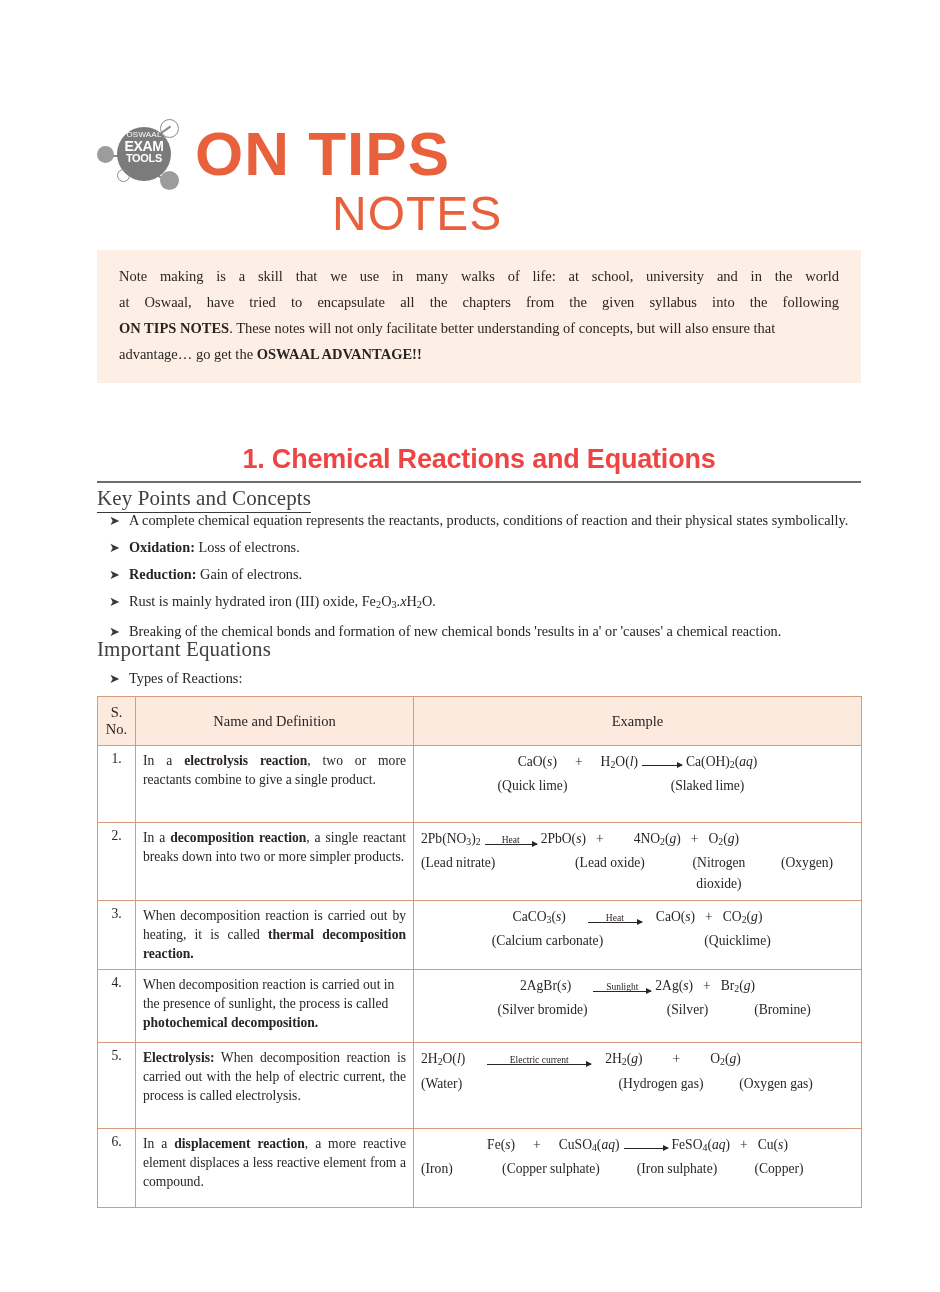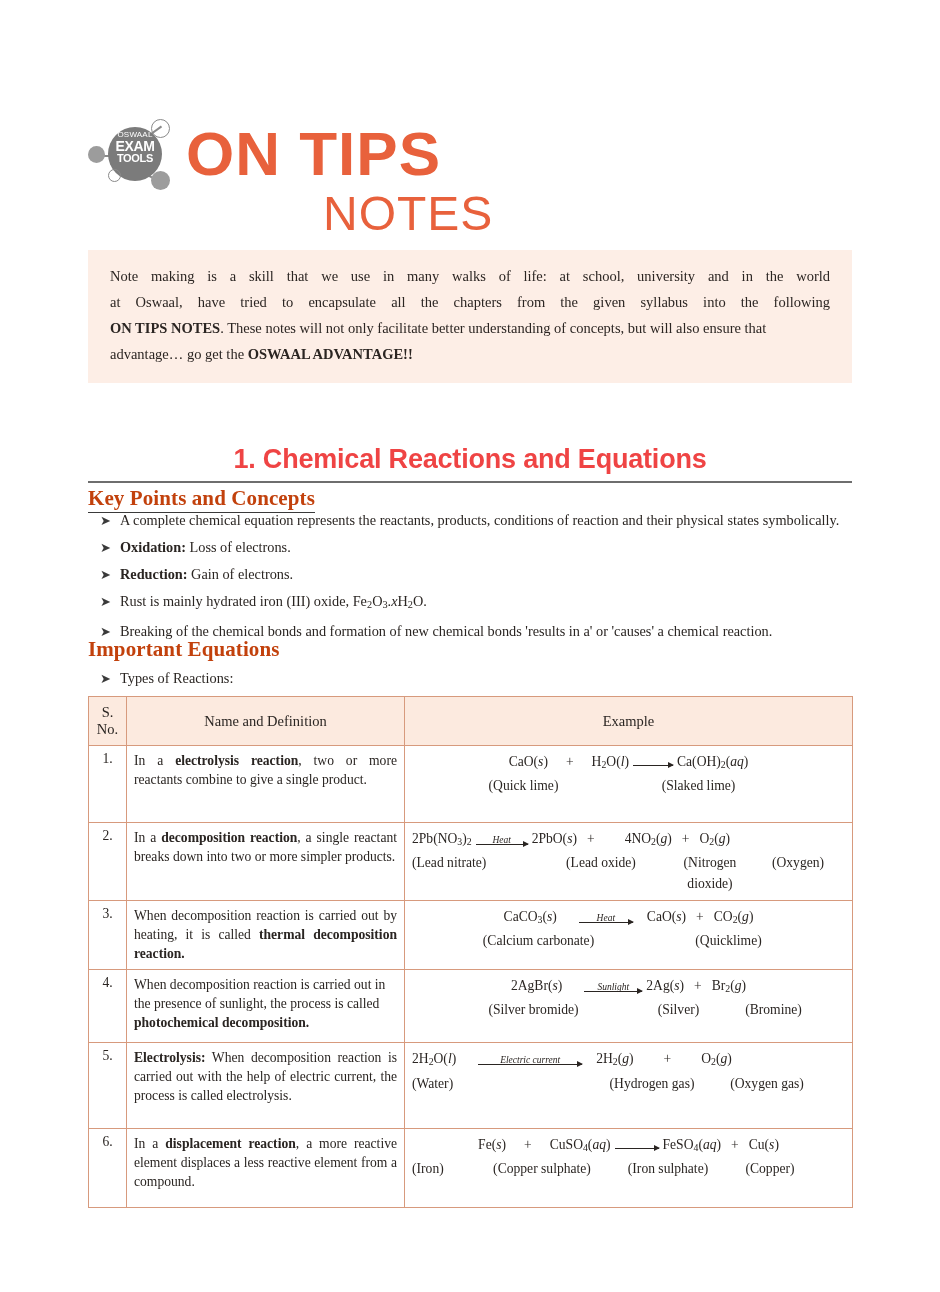--- a/index.html
+++ b/index.html
@@ -13,20 +13,21 @@
     font-family: "Liberation Serif", serif;
     color: #231f20;
     position: relative;
     overflow: hidden;
   }
   .page {
     position: relative;
     width: 892px;
     height: 1292px;
     box-sizing: border-box;
+    margin-left: 9px;
   }
 
   
   .header {
     position: absolute;
     left: 88px;
     top: 122px;
     width: 780px;
     height: 125px;
   }
@@ -144,22 +145,22 @@
     top: 481px;
     width: 764px;
     height: 2px;
     background: #6e6e6e;
   }
 
   
   .sec-head {
     position: absolute;
     font-size: 21px;
-    font-weight: bold;
-    color: #c2410c;
+    font-weight: normal;
+    color: #404040;
     letter-spacing: .1px;
   }
   .sec-head.underlined {
     border-bottom: 1.6px solid #3a3a3a;
     padding-bottom: 1px;
   }
   #kp-head { left: 88px; top: 486px; }
   #ie-head { left: 88px; top: 637px; }
 
   
@@ -235,21 +236,20 @@
     display: flex;
     justify-content: center;
     align-items: flex-start;
     white-space: nowrap;
   }
   .arrowbox {
     display: inline-block;
     position: relative;
     vertical-align: middle;
     margin: 0 4px;
-    font-style: italic;
   }
   .arrowbox .lbl {
     display: block;
     font-size: 9.5px;
     text-align: center;
     line-height: 10px;
     margin-bottom: -1px;
   }
   .arrowbox .shaft {
     display: block;

